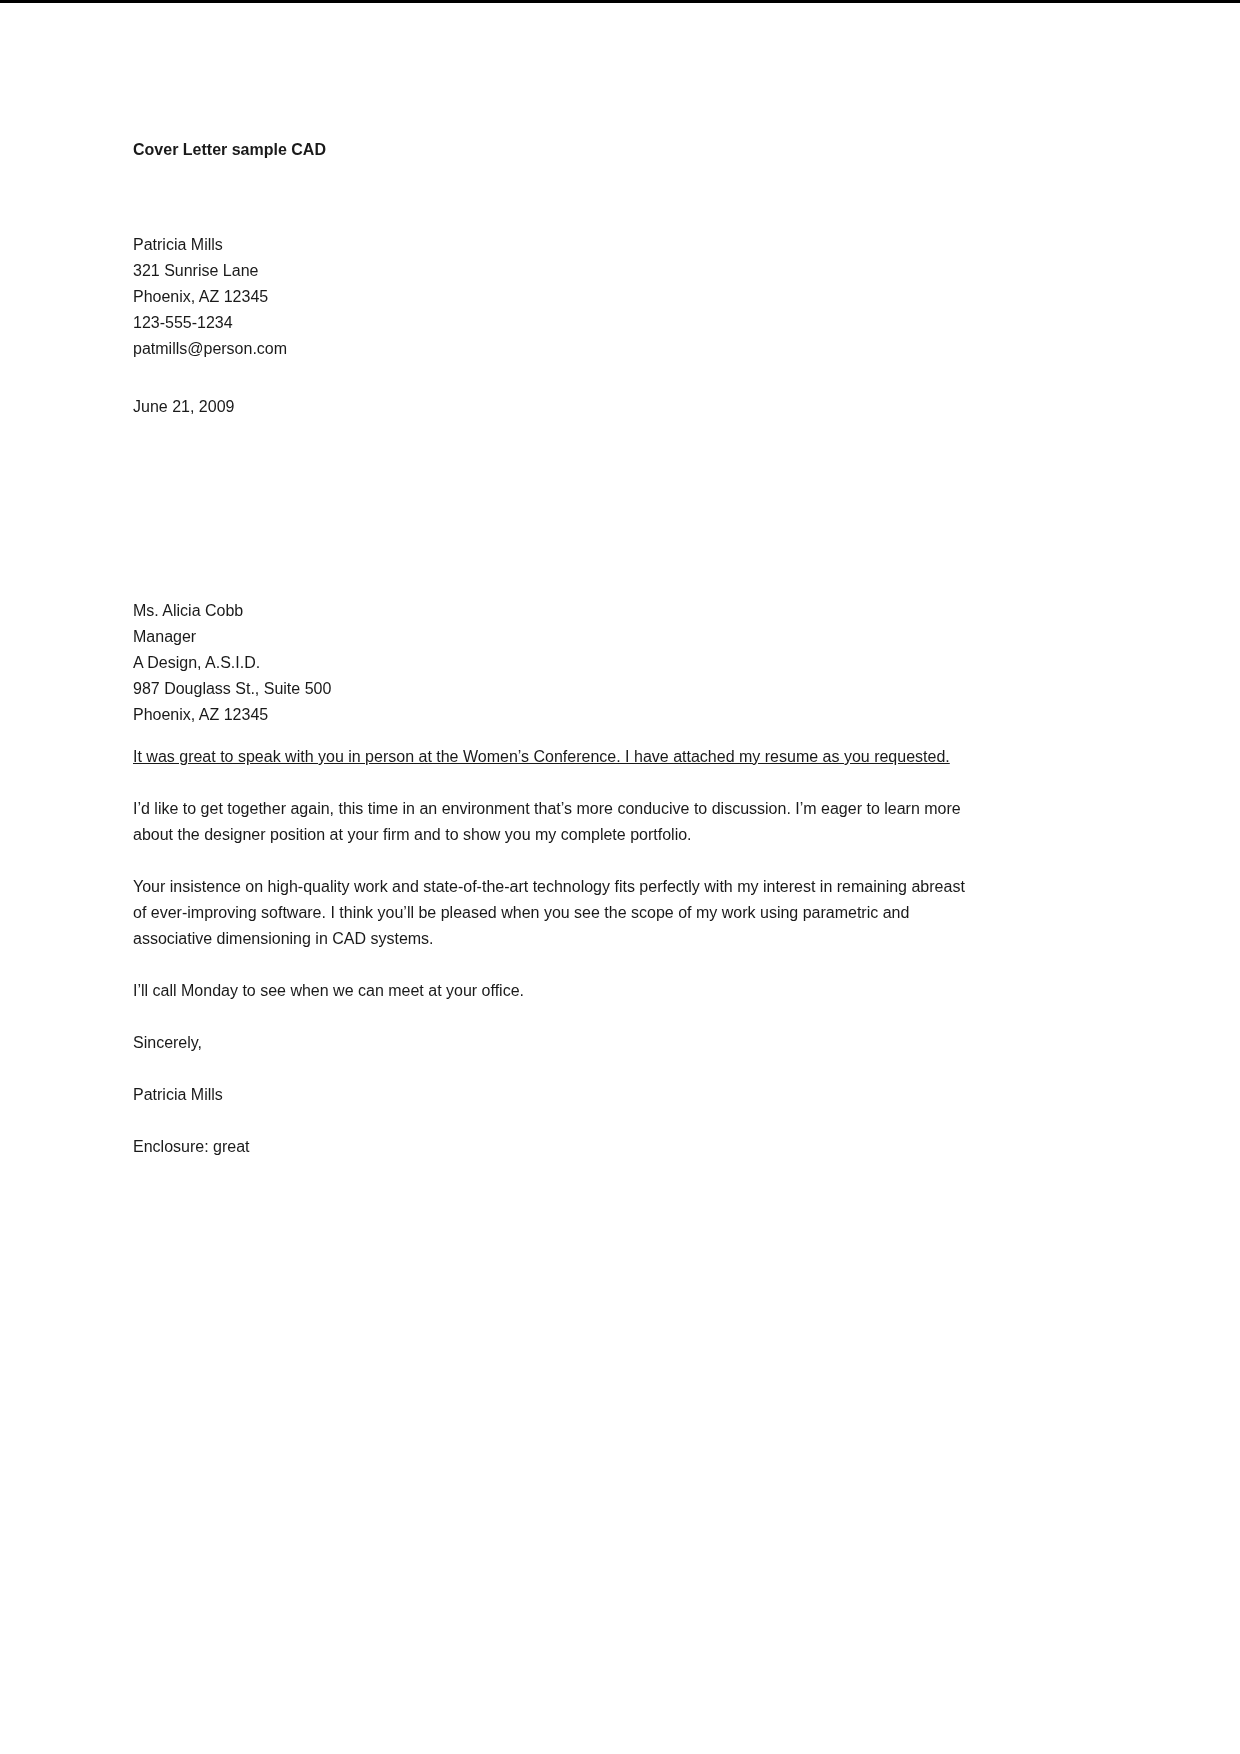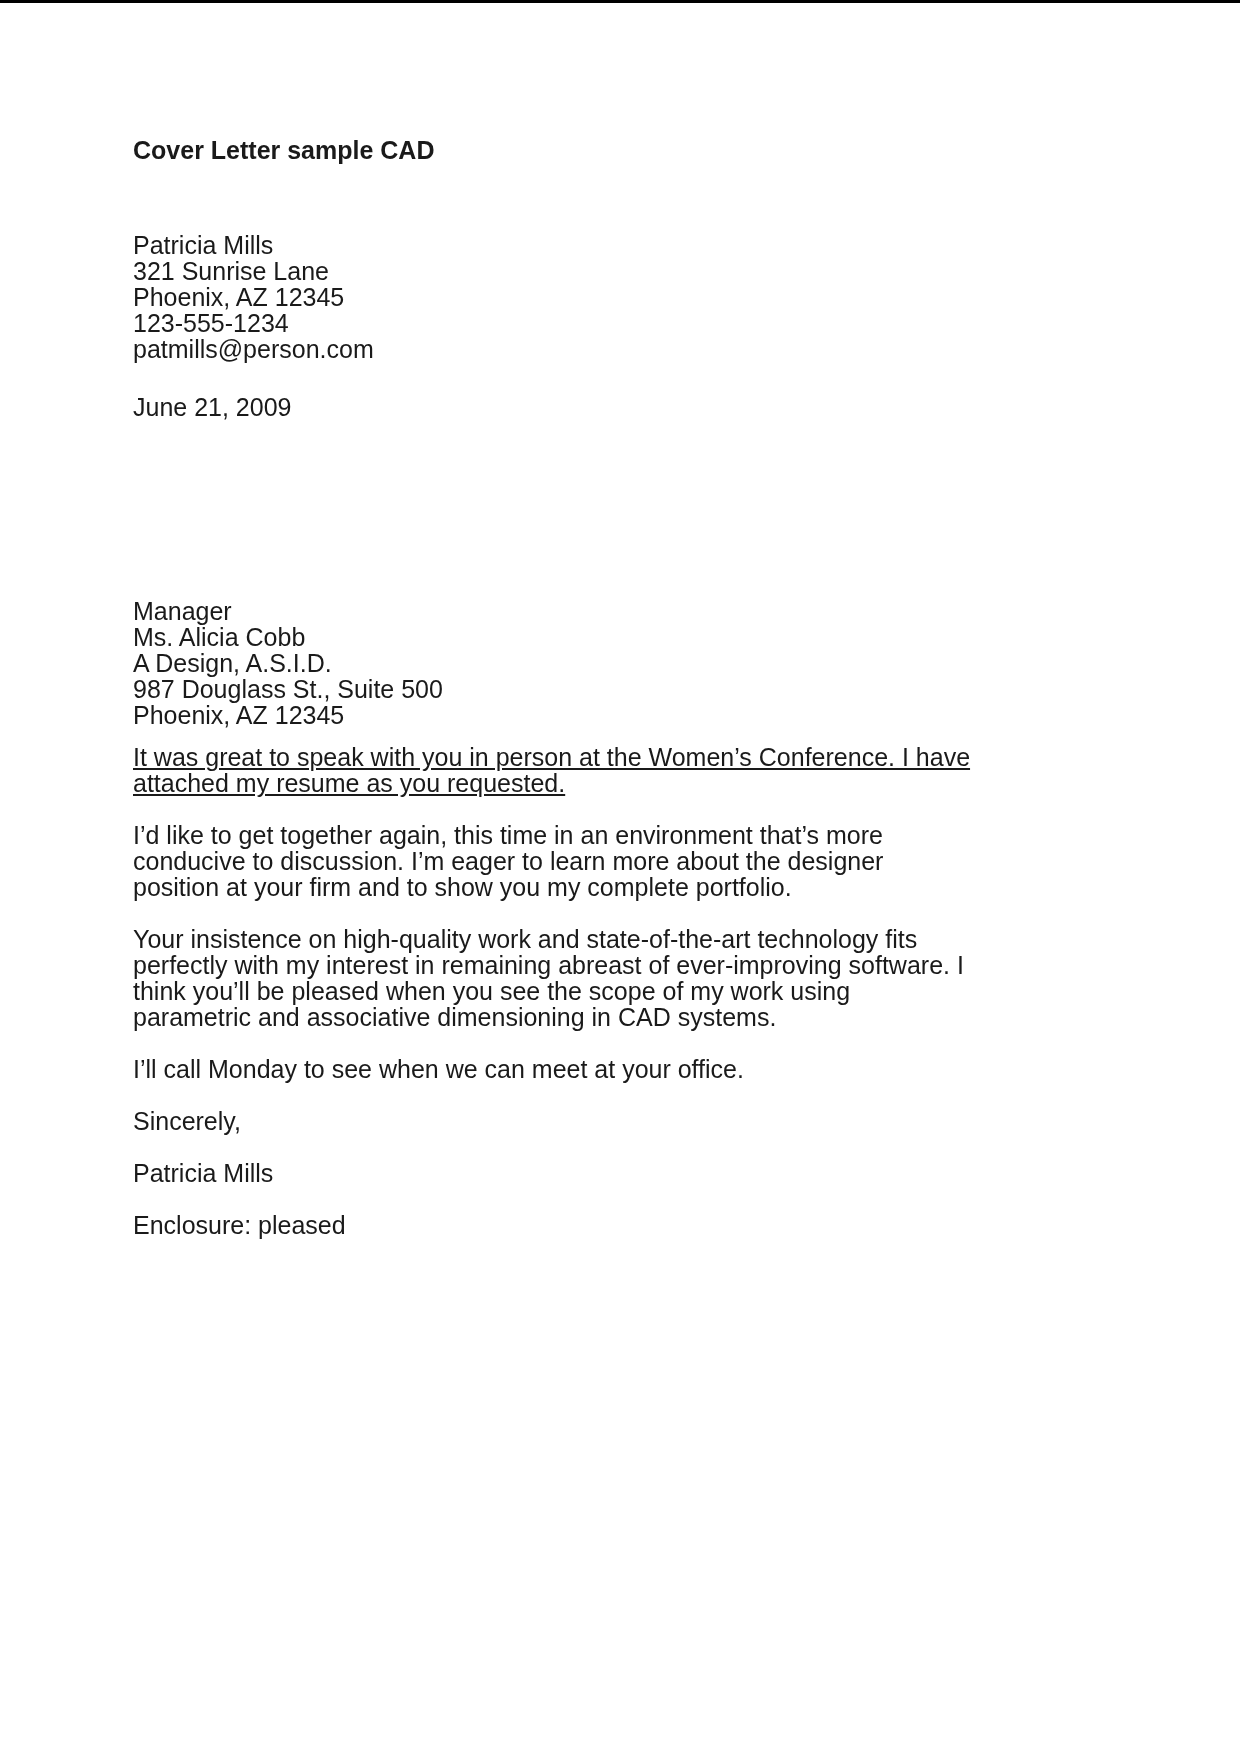--- a/index.html
+++ b/index.html
@@ -18,21 +18,21 @@
     width: 100%;
     height: 3px;
     background: #000000;
   }
   .page {
     box-sizing: border-box;
     padding: 134px 0 0 133px;
     width: 1005px;
   }
   .page, .page div, .page p {
-    font-size: 25px;
+    font-size: 16px;
     line-height: 26px;
   }
   .title {
     font-size: 20px;
     line-height: 26px;
     font-weight: bold;
     margin: 0 0 69px 0;
   }
   .block div {
     margin: 0;
@@ -73,35 +73,35 @@
     <div>Patricia Mills</div>
     <div>321 Sunrise Lane</div>
     <div>Phoenix, AZ 12345</div>
     <div>123-555-1234</div>
     <div>patmills@person.com</div>
   </div>
 
   <div class="date-line">June 21, 2009</div>
 
   <div class="block recipient-block">
+    <div>Ms. Alicia Cobb</div>
     <div>Manager</div>
-    <div>Ms. Alicia Cobb</div>
     <div>A Design, A.S.I.D.</div>
     <div>987 Douglass St., Suite 500</div>
     <div>Phoenix, AZ 12345</div>
   </div>
 
 
   <p class="para para-first">It was great to speak with you in person at the Women’s Conference. I have attached my resume as you requested.</p>
 
   <p class="para">I’d like to get together again, this time in an environment that’s more conducive to discussion. I’m eager to learn more about the designer position at your firm and to show you my complete portfolio.</p>
 
   <p class="para">Your insistence on high-quality work and state-of-the-art technology fits perfectly with my interest in remaining abreast of ever-improving software. I think you’ll be pleased when you see the scope of my work using parametric and associative dimensioning in CAD systems.</p>
 
   <p class="para">I’ll call Monday to see when we can meet at your office.</p>
 
   <div class="closing">Sincerely,</div>
 
   <div class="signature">Patricia Mills</div>
 
-  <div class="enclosure">Enclosure: pleased</div>
+  <div class="enclosure">Enclosure: great</div>
 
 </div>
 
 </body></html>

